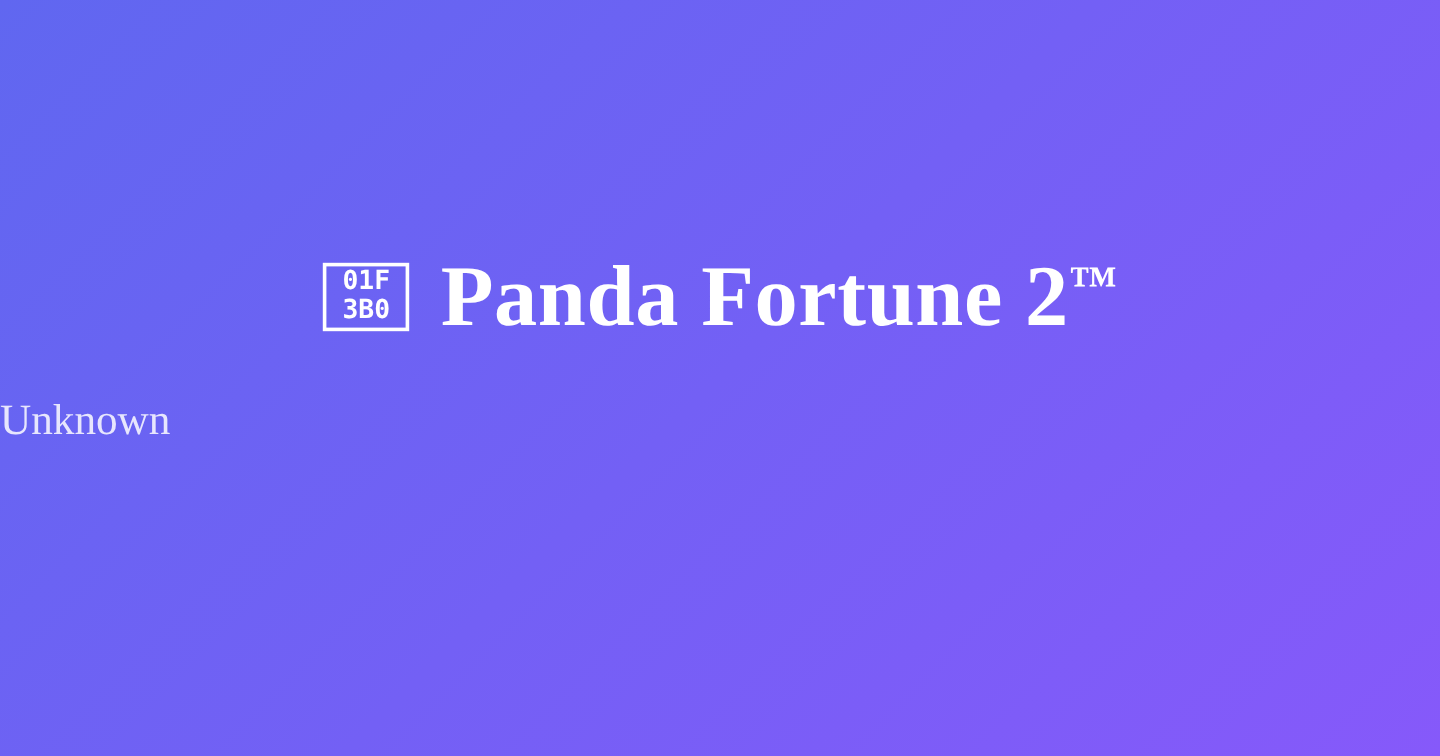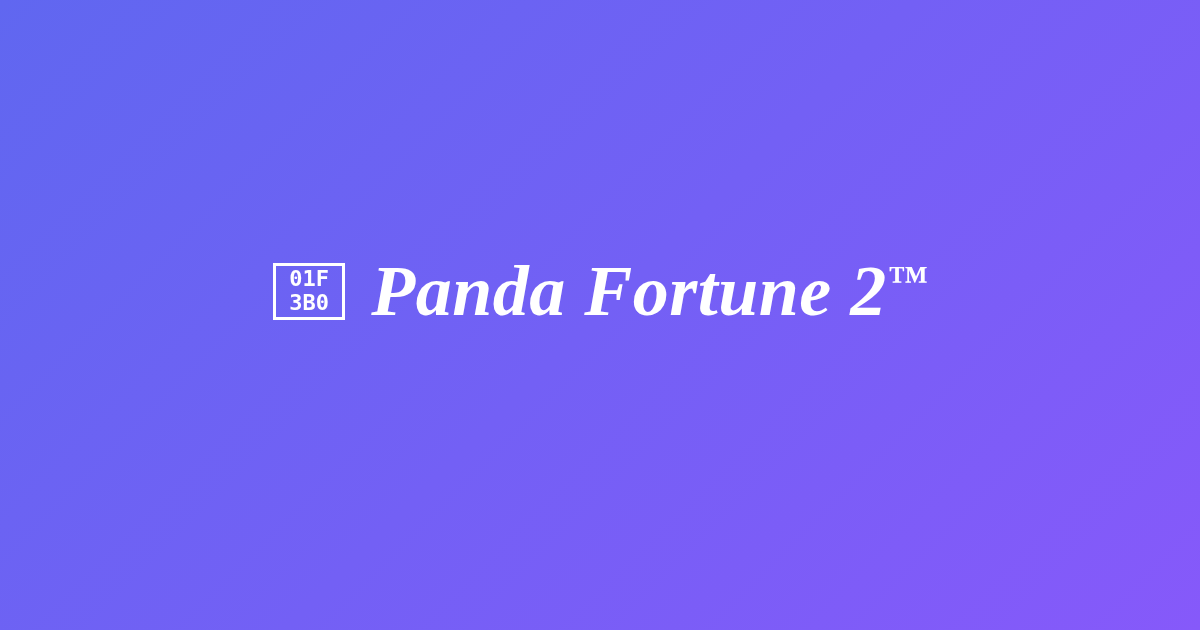--- a/index.html
+++ b/index.html
@@ -77,21 +77,20 @@
   }
 
   .game-title {
     font-family: "Liberation Serif", "DejaVu Serif", serif;
     font-size: 72px;
     font-weight: 700;
     color: #FFFFFF;
     line-height: 1.04;
     letter-spacing: 0.5px;
     white-space: nowrap;
-    font-style: italic;
   }
 
   .game-title .tm-mark {
     font-size: 40px;
     vertical-align: 22px;
     letter-spacing: 0;
   }
 
   .game-subtitle {
     margin-top: 44px;
@@ -134,17 +133,18 @@
 
       <span class="tofu-glyph">
         <span class="tofu-row">01F</span>
         <span class="tofu-row">3B0</span>
       </span>
 
       <h1 class="game-title"><span>Panda Fortune 2</span><span class="tm-mark">™</span></h1>
 
     </div>
 
+    <div class="game-subtitle">Unknown</div>
 
   </div>
 
 
 </div>
 
 </body></html>

